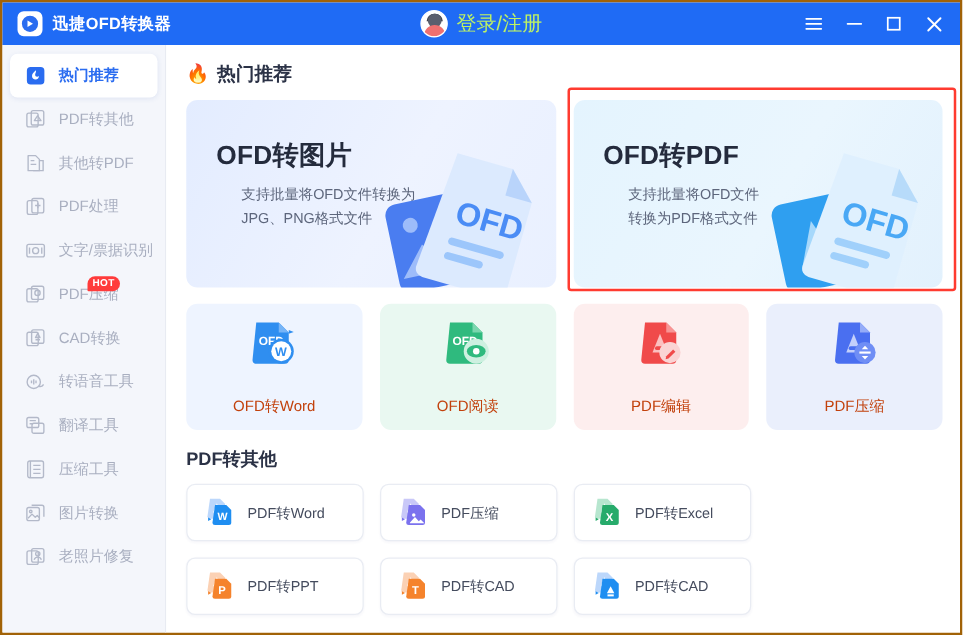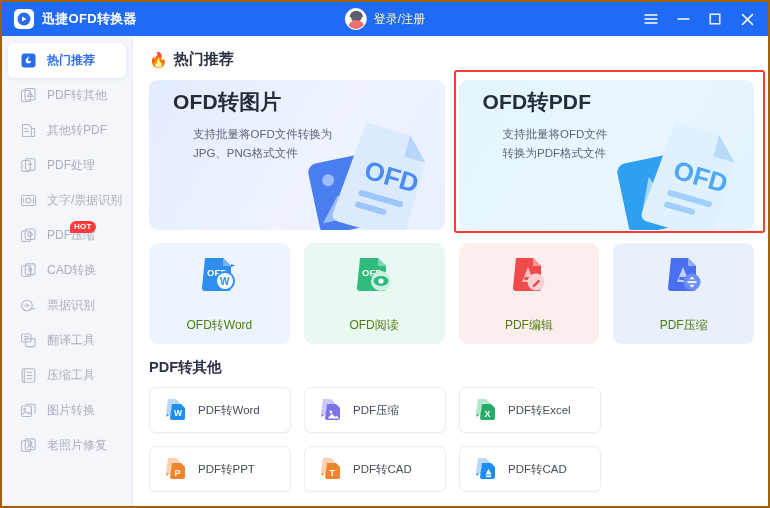--- a/index.html
+++ b/index.html
@@ -41,21 +41,21 @@
   }
   .avatar {
     width: 22px; height: 22px; border-radius: 50%;
     background: #ffffff; overflow: hidden; position: relative;
     display: flex; align-items: center; justify-content: center;
     border: 1.5px solid #ffffff;
   }
   .avatar .head { width: 11px; height: 11px; border-radius: 50%; background: #5a5f6e; position:absolute; top:2px;}
   .avatar .hair { width: 13px; height: 6px; border-radius: 7px 7px 0 0; background:#3d414d; position:absolute; top:1.5px;}
   .avatar .body { width: 17px; height: 9px; border-radius: 9px 9px 0 0; background: #ef7070; position:absolute; bottom:0;}
-  .tb-account-label { font-size: 12px; color: #fef9c3; }
+  .tb-account-label { font-size: 16px; color: #bef264; }
   .tb-controls {
     position: absolute; right: 0; top: 0; height: 34px;
     display: flex; align-items: center; gap: 2px; padding-right: 6px;
   }
   .tb-btn {
     width: 30px; height: 28px;
     display: flex; align-items: center; justify-content: center;
     cursor: pointer; border-radius: 3px;
   }
   .tb-btn svg { display: block; }
@@ -106,21 +106,21 @@
   }
   .sect-head { display: flex; align-items: center; margin-bottom: 11px; }
   .flame { margin-right: 6px; font-size: 15px; line-height: 1; }
   .sect-title { font-size: 15px; font-weight: bold; color: #2b3246; }
 
   .hero-row { display: flex; gap: 14px; }
   .hero {
     position: relative;
     width: 298px; height: 150px;
     border-radius: 9px; overflow: hidden;
-    padding: 8px 0 0 24px;
+    padding: 30px 0 0 24px;
     cursor: pointer;
   }
   .hero.blue1 { background: linear-gradient(120deg,#e3ecff 0%,#eef3ff 55%,#e9f0ff 100%); }
   .hero.blue2 { background: linear-gradient(120deg,#e4f4fe 0%,#eaf6fe 55%,#e2f1fd 100%); }
   .hero-title { font-size: 21px; font-weight: bold; color: #242b3d; letter-spacing: .2px; }
   .hero-desc { margin-top: 9px; font-size: 11.5px; color: #5d6辈; }
   .hero-desc { color: #5d667c; line-height: 1.65; margin-left: 20px; }
   .hero-art { position: absolute; right: 2px; bottom: -6px; width: 160px; height: 122px; }
   .hero-wrap-sel {
     position: absolute; left: 452px; top: 68px;
@@ -131,21 +131,21 @@
 
   .tiles-row { display: flex; gap: 14px; margin-top: 13px; }
   .tile {
     width: 142px; height: 101px;
     border-radius: 9px;
     display: flex; flex-direction: column;
     align-items: center; justify-content: center;
     cursor: pointer;
   }
   .tile .t-ico { width: 46px; height: 44px; display:flex; align-items:center; justify-content:center; }
-  .tile .t-label { margin-top: 20px; font-size: 12px; color: #4d7c0f; }
+  .tile .t-label { margin-top: 20px; font-size: 12px; color: #c2410c; }
   .tile.t-blue  { background: #eef4ff; }
   .tile.t-green { background: #e9f8f1; }
   .tile.t-red   { background: #fdeeee; }
   .tile.t-indigo{ background: #eaeffc; }
 
   .sect2 { margin-top: 14px; }
   .sect2-title { font-size: 14.5px; font-weight: bold; color: #2b3246; margin-bottom: 10px; }
   .grid { display: flex; flex-wrap: wrap; gap: 13px 13px; }
   .gcard {
     width: 142px; height: 46px;
@@ -302,21 +302,21 @@
       <div class="side-item">
         <span class="s-ico">
           <svg width="17" height="17" viewBox="0 0 17 17" fill="none" stroke="currentColor" stroke-width="1.1">
             <circle cx="7" cy="8.5" r="5.3"></circle>
               <path d="M11.2 12c1.8.5 3.4-.4 3.4-1.6"></path>
             <line x1="5.2" y1="7.4" x2="5.2" y2="9.6"></line>
               <line x1="7" y1="6.4" x2="7" y2="10.6"></line>
               <line x1="8.8" y1="7.4" x2="8.8" y2="9.6"></line>
           </svg>
         </span>
-        <span class="s-label">票据识别</span>
+        <span class="s-label">转语音工具</span>
       </div>
 
       <div class="side-item">
         <span class="s-ico">
           <svg width="17" height="17" viewBox="0 0 17 17" fill="none" stroke="currentColor" stroke-width="1.1">
             <rect x="1.5" y="2" width="9.5" height="8" rx="1.5"></rect>
               <rect x="5.6" y="6.6" width="9.5" height="8" rx="1.5"></rect>
             <line x1="3.7" y1="4.5" x2="8.7" y2="4.5"></line>
               <line x1="3.7" y1="7" x2="6.5" y2="7"></line>
           </svg>

